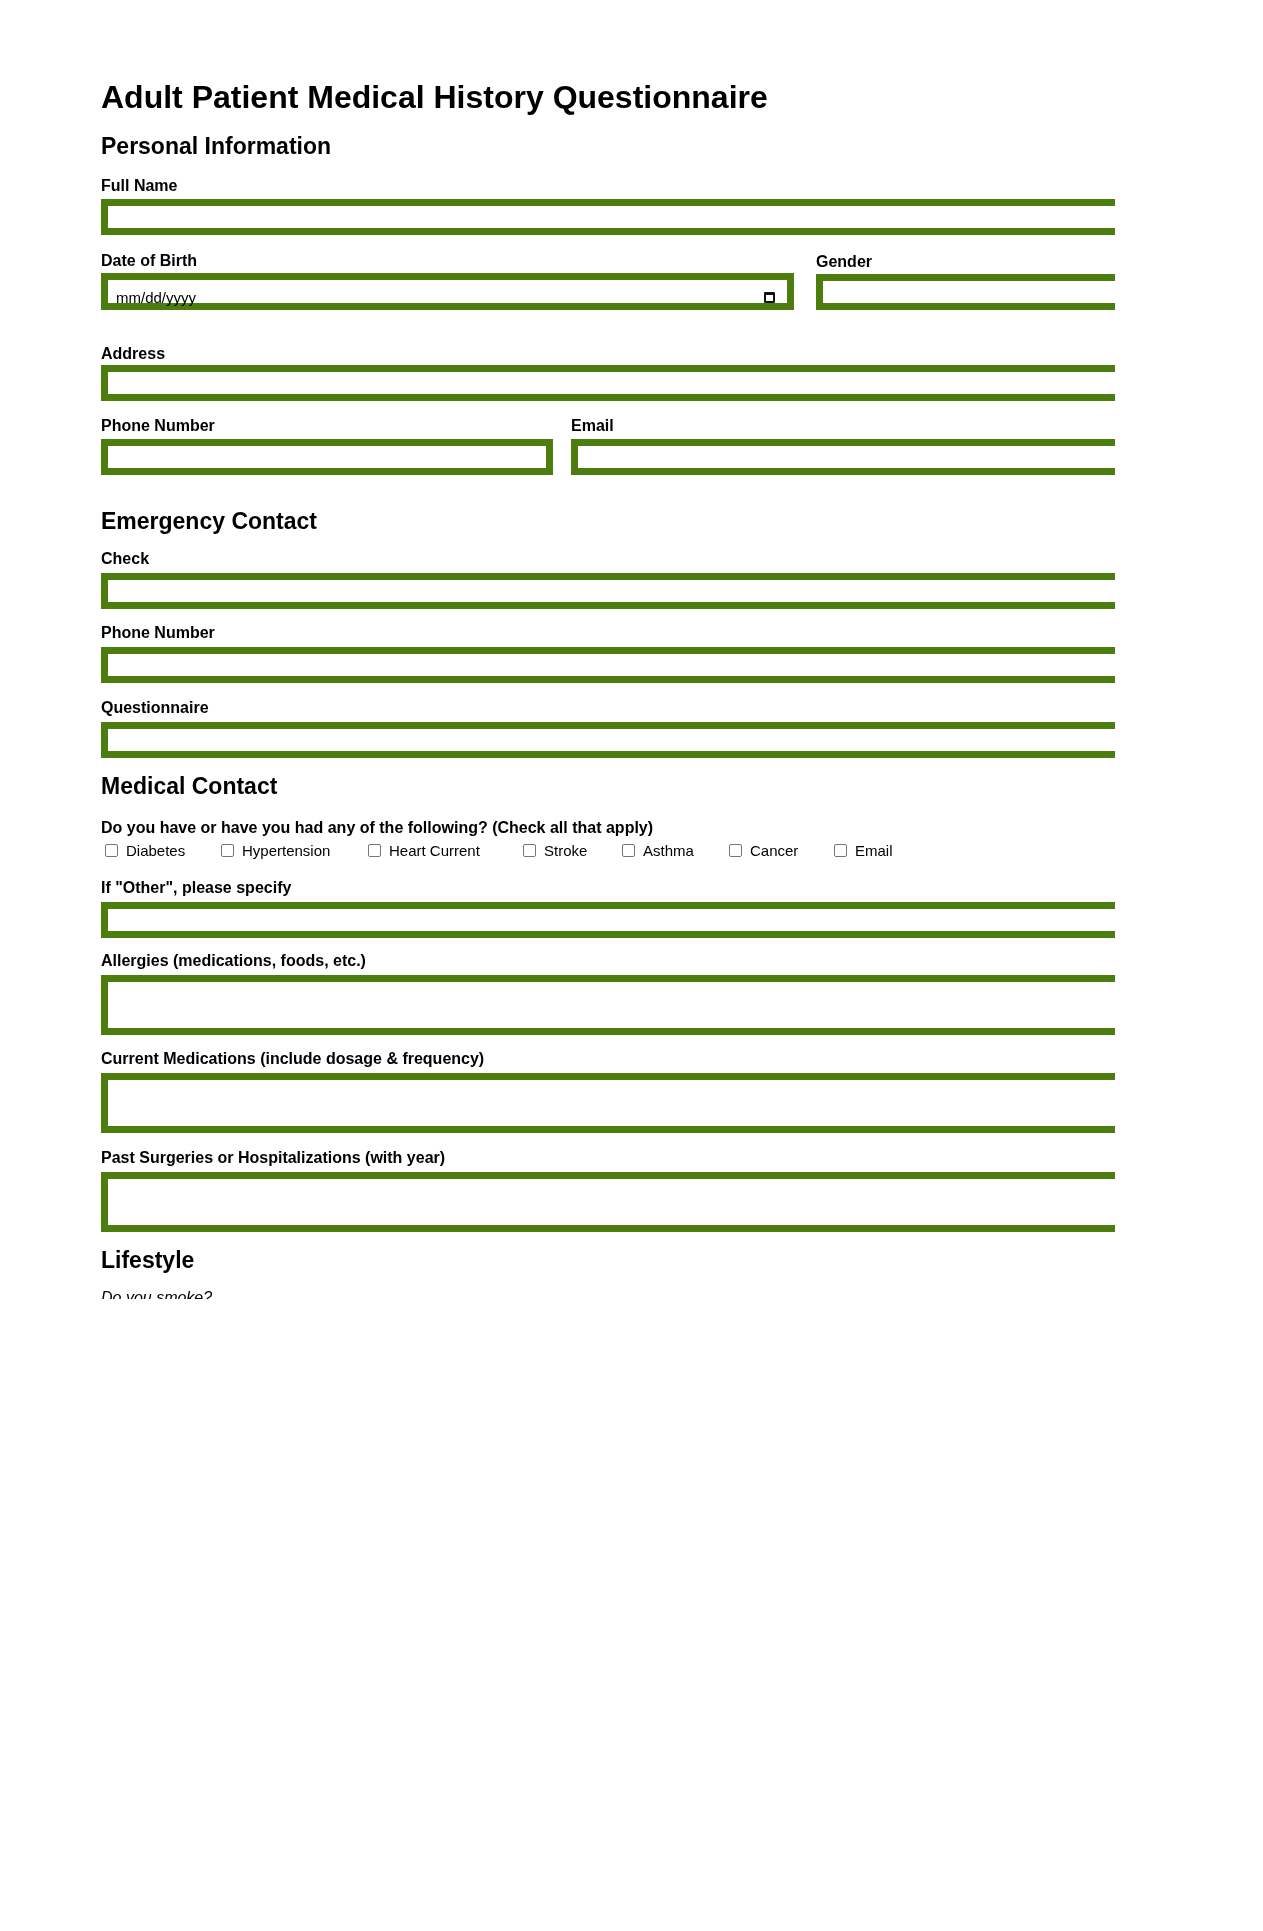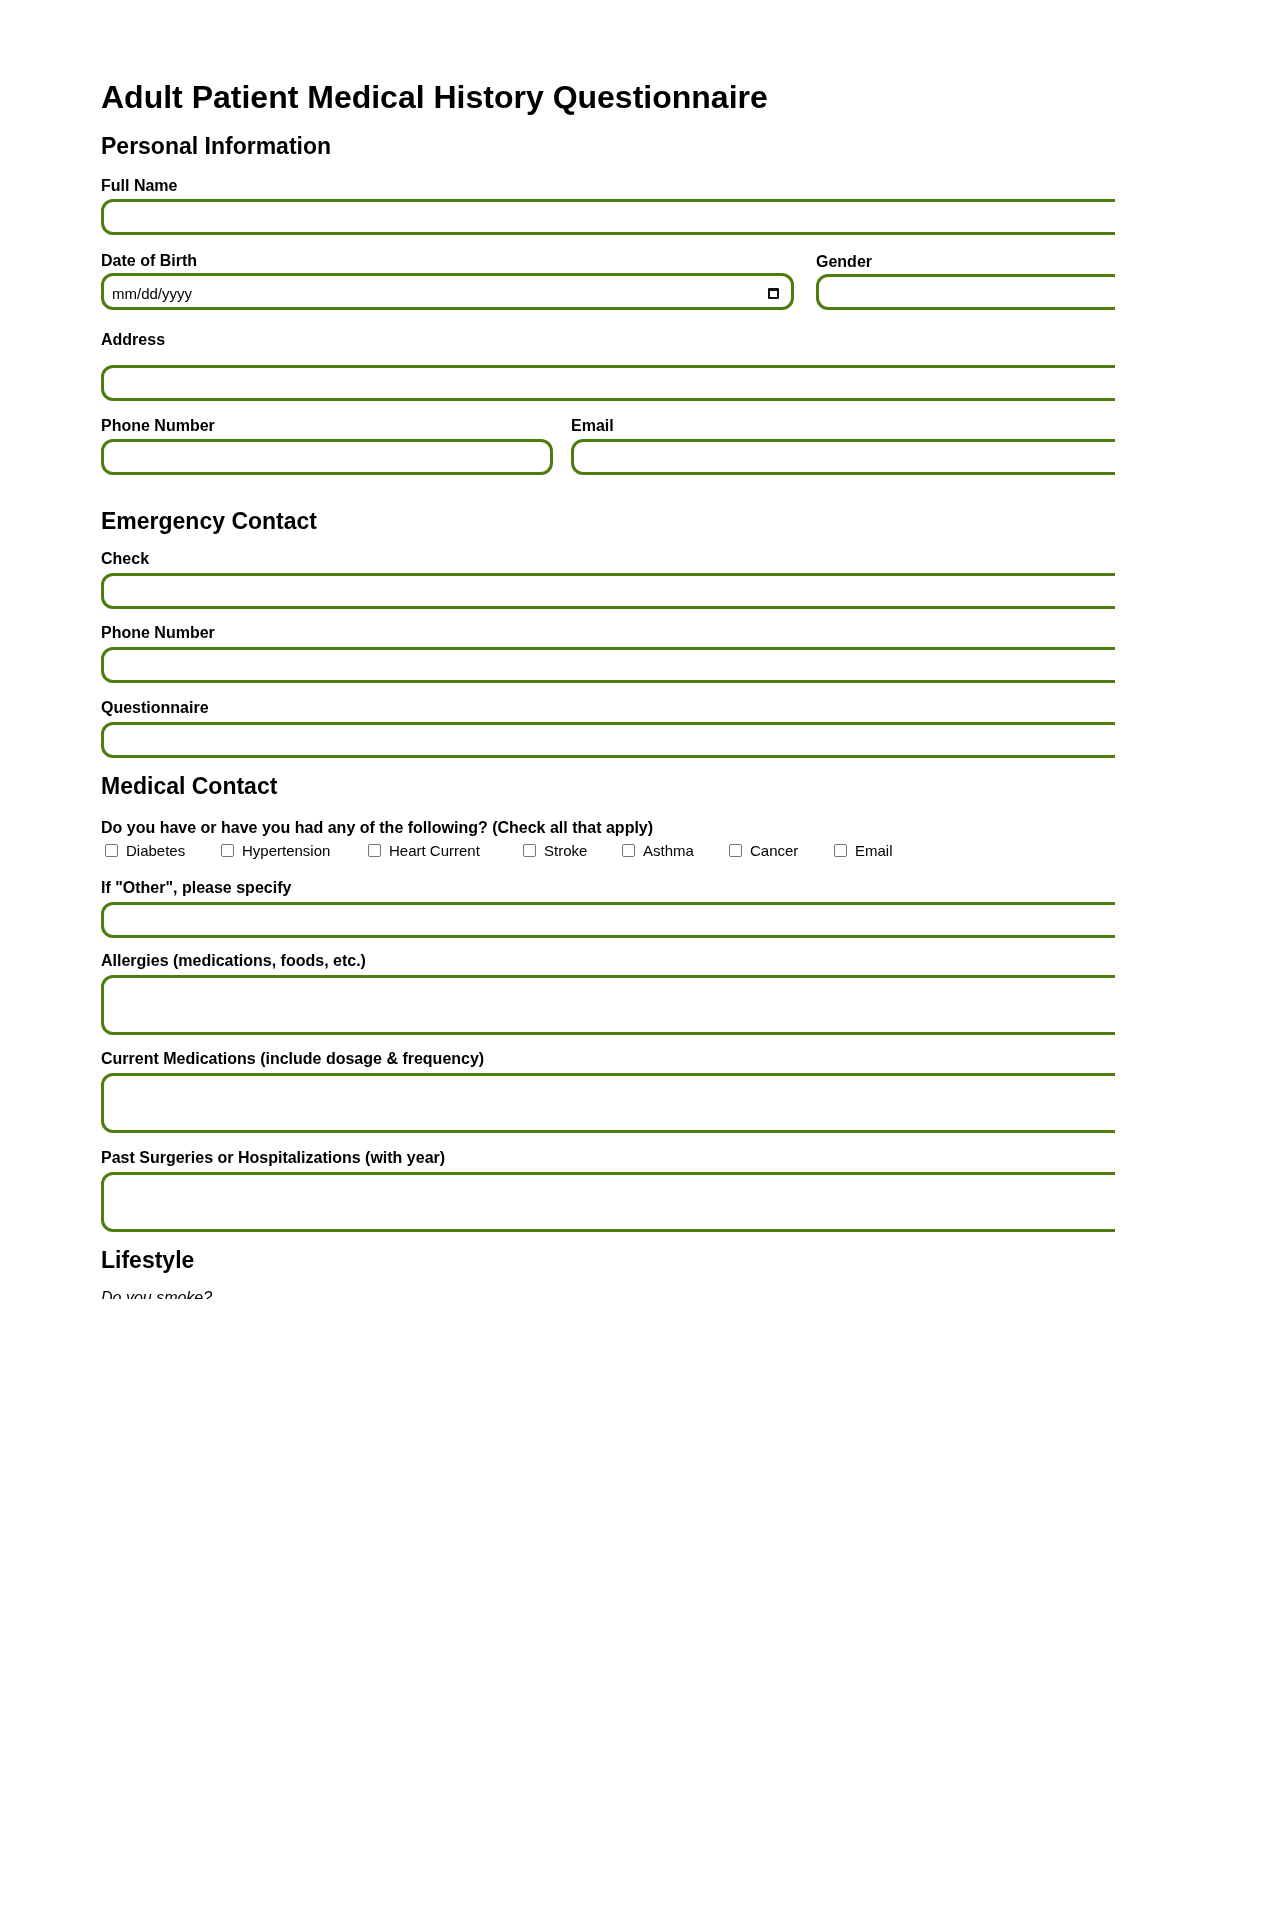--- a/index.html
+++ b/index.html
@@ -4,21 +4,21 @@
 <style>
   html, body { margin: 0; padding: 0; background: #ffffff; }
   body { width: 1263px; height: 1931px; position: relative; overflow: hidden;
          font-family: "Liberation Sans", sans-serif; color: #000; }
   .viewport { position: absolute; left: 0; top: 0; width: 1115px; height: 1299px; overflow: hidden; }
   .form { position: absolute; left: 101px; top: 0; width: 1061px; }
   h1 { font-size: 32px; font-weight: bold; margin: 0; position: absolute; left: 0; top: 79px; line-height: 37px; white-space: nowrap; }
   h2 { font-size: 23px; font-weight: bold; margin: 0; position: absolute; left: 0; line-height: 27px; white-space: nowrap; }
   .lbl { position: absolute; left: 0; font-size: 16px; font-weight: bold; line-height: 17px; white-space: nowrap; }
   .plain { font-weight: normal; font-style: italic; }
-  .field { position: absolute; box-sizing: border-box; height: 36px; border: 3px solid #4d7c0f; border-radius: 12px; background: #fff; }
+  .field { position: absolute; box-sizing: border-box; height: 36px; border: 7px solid #4d7c0f; border-radius: 0; background: #fff; }
   .field.full { left: 0; width: 1061px; }
   .ta { height: 60px; }
   .resize { position: absolute; right: 1px; bottom: 1px; width: 9px; height: 9px; }
   .date-text { position: absolute; left: 8px; top: 0; line-height: 35px; font-size: 15px; color: #000; }
   .cal-icon { position: absolute; right: 12px; top: 12px; width: 11px; height: 11px; box-sizing: border-box; border: 2px solid #111; border-top-width: 3px; border-radius: 1px; }
   .chev { position: absolute; right: 8px; top: 11px; width: 12px; height: 12px; }
   .cbrow { position: absolute; left: 0; top: 842px; height: 18px; white-space: nowrap; font-size: 15px; }
   .cbitem { position: absolute; top: 0; height: 18px; display: block; }
   .cb { position: absolute; left: 0; top: 2px; width: 11px; height: 11px; border: 1px solid #767676; border-radius: 2px; background: #fff; }
   .cbtext { position: absolute; left: 21px; top: 0; line-height: 18px; }
@@ -42,21 +42,21 @@
       <span class="cal-icon"></span>
     </div>
 
     <label class="lbl" style="top:253px; left:715px">Gender</label>
     <div class="field" style="top:274px; left:715px; width:346px; height:36px">
       <svg class="chev" viewBox="0 0 12 12">
         <path d="M2.5 4.5 L6 8 L9.5 4.5" fill="none" stroke="#111" stroke-width="2"></path>
       </svg>
     </div>
 
-    <label class="lbl" style="top:331px">Address</label>
+    <label class="lbl" style="top:345px">Address</label>
     <div class="field full" style="top:365px"></div>
 
     <label class="lbl" style="top:417px">Phone Number</label>
     <div class="field" style="top:439px; left:0; width:452px"></div>
 
     <label class="lbl" style="top:417px; left:470px">Email</label>
     <div class="field" style="top:439px; left:470px; width:591px"></div>
 
     <h2 style="top:508px">Emergency Contact</h2>
 

